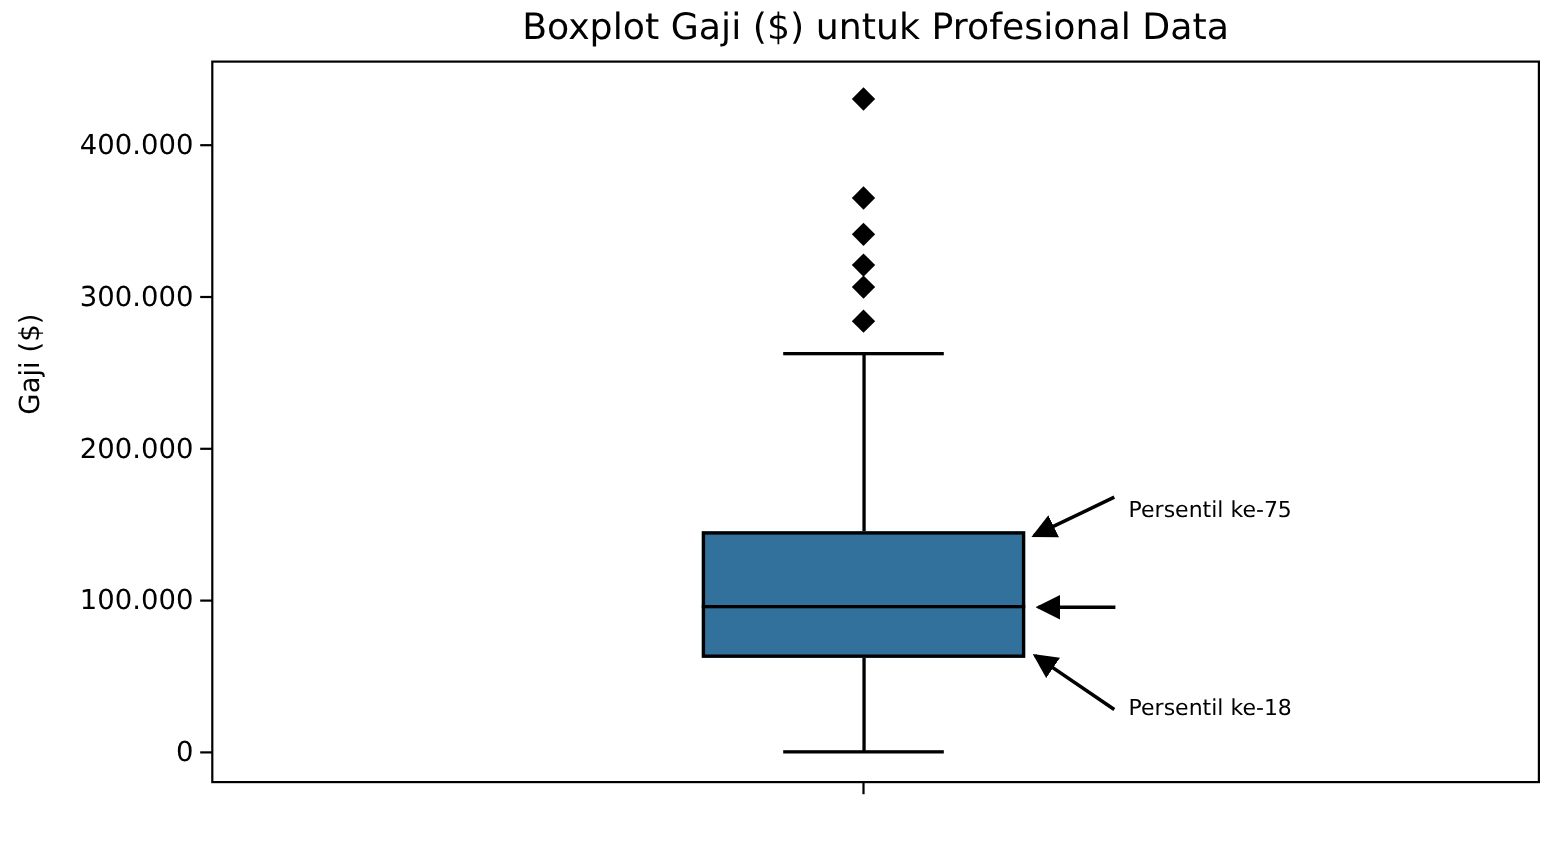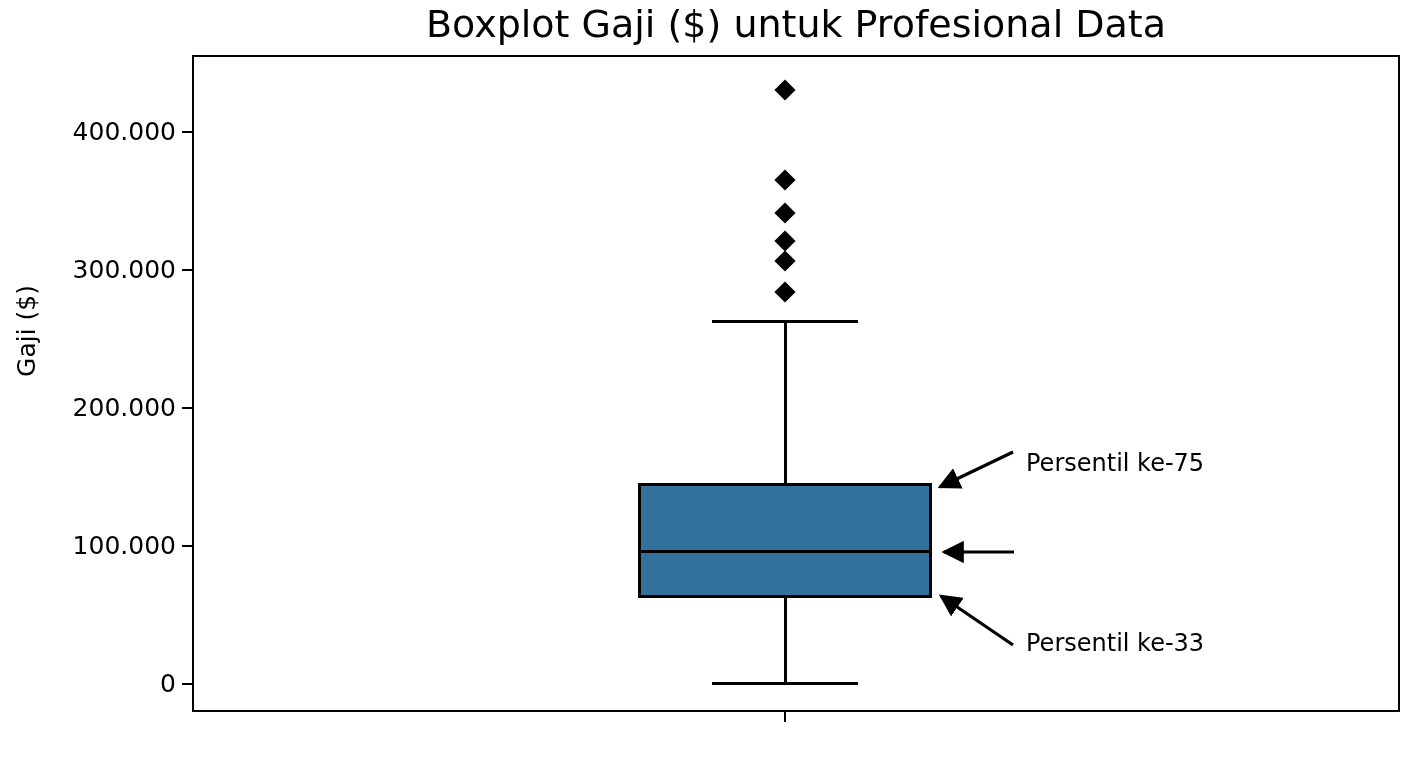--- a/index.html
+++ b/index.html
@@ -20,21 +20,21 @@
     height: 768px;
     background: #ffffff;
   }
   
   #chart-title {
     position: absolute;
     left: 192px;
     top: 6px;
     width: 1208px;
     text-align: center;
-    font-size: 38px;
+    font-size: 33px;
     line-height: 36px;
     color: #000000;
     white-space: nowrap;
   }
   
   #axes-frame {
     position: absolute;
     left: 192px;
     top: 55px;
     width: 1208px;
@@ -107,21 +107,21 @@
   .outlier-marker {
     position: absolute;
     width: 15px;
     height: 15px;
     background: #000000;
     transform: translate(-50%, -50%) rotate(45deg);
   }
   
   .annotation-label {
     position: absolute;
-    font-size: 24px;
+    font-size: 20px;
     line-height: 32px;
     white-space: nowrap;
     color: #000000;
   }
   #annotation-arrows {
     position: absolute;
     left: 0;
     top: 0;
     width: 1408px;
     height: 768px;
@@ -178,15 +178,15 @@
       </marker>
     </defs>
     <line x1="1013" y1="452" x2="940" y2="487" stroke="#000000" stroke-width="3.2" marker-end="url(#arrowhead)"></line>
     <line x1="1014" y1="552" x2="944" y2="552" stroke="#000000" stroke-width="3.2" marker-end="url(#arrowhead)"></line>
     <line x1="1013" y1="645" x2="941" y2="596" stroke="#000000" stroke-width="3.2" marker-end="url(#arrowhead)"></line>
   </svg>
 
   <div class="annotation-label" id="label-p75" style="left:1026px; top:447px;">Persentil ke-75</div>
 
 
-  <div class="annotation-label" id="label-p25" style="left:1026px; top:627px;">Persentil ke-33</div>
+  <div class="annotation-label" id="label-p25" style="left:1026px; top:627px;">Persentil ke-18</div>
 
 </div>
 
 </body></html>

